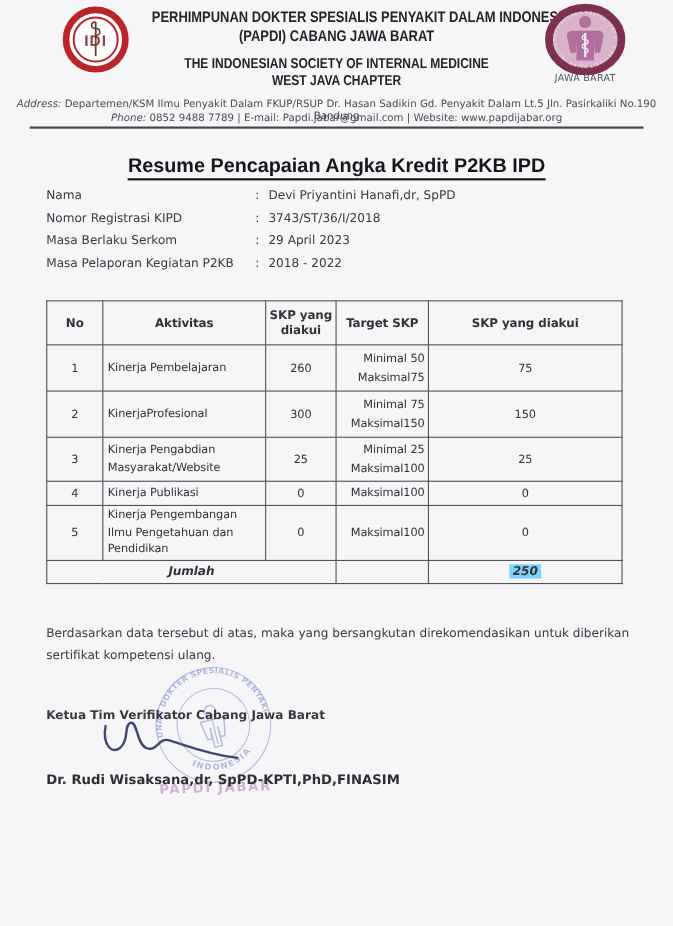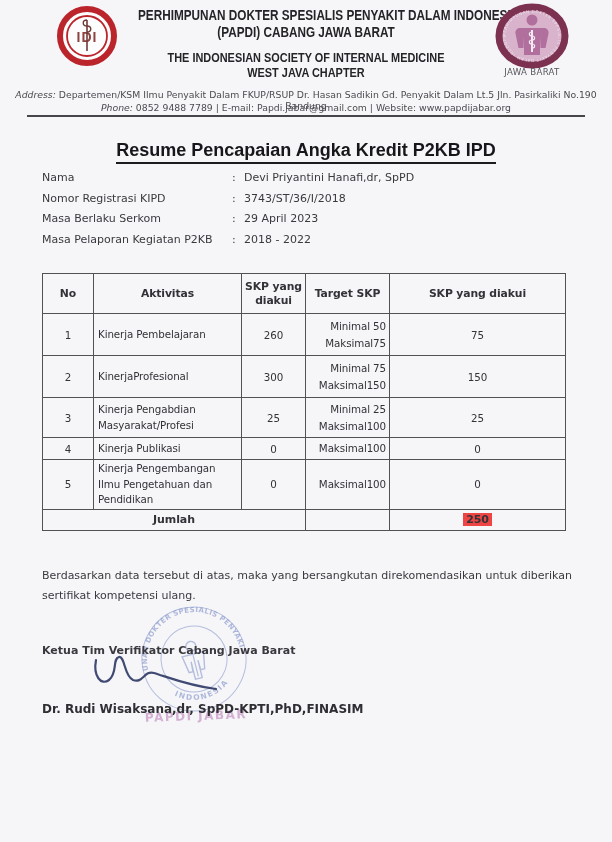--- a/index.html
+++ b/index.html
@@ -42,24 +42,24 @@
   .credit-table { position:absolute; left:42px; top:273px; border-collapse:collapse;
     table-layout:fixed; width:523px; font-size:10.3px; letter-spacing:-.1px; color:#323237; }
   .credit-table th, .credit-table td { border:1px solid #525256; padding:1px 3px; }
   .credit-table th { font-weight:bold; font-size:10.8px; line-height:14px; text-align:center; }
   td.c-no { text-align:center; }
   td.c-akt { text-align:left; padding-left:4px; line-height:15.5px;margin-left:48px; }
   td.c-num { text-align:center; }
   td.c-target { text-align:right; padding-left:5px; line-height:16.5px; }
   tr.r-head { height:40px; } tr.r1 { height:42px; } tr.r2 { height:42px; }
   tr.r3 { height:40px; } tr.r4 { height:22px; } tr.r5 { height:41px; }
-  tr.r-sum { height:21px; } tr.r-status { height:36px; }
+  tr.r-sum { height:21px;font-style:italic; } tr.r-status { height:36px; }
   td.sum-label, td.status-label { text-align:center; font-weight:bold; font-size:11px; }
   td.sum-value { text-align:center; font-weight:bold; font-size:11px; }
-  td.sum-value span { background:#ef4444; padding:0 3px; }
+  td.sum-value span { background:#7dd3fc; padding:0 3px; }
   td.status-value { text-align:center; font-weight:bold; font-size:11px; vertical-align:top; padding-top:4px; }
   
   .closing { position:absolute; left:42px; top:566px; width:530px;
     font-size:11px; line-height:19.5px; text-align:justify; }
   .place-date { position:absolute; left:42px; top:624px; font-size:11px; z-index:2; }
   .verifier-role { position:absolute; left:42px; top:644px; font-size:11px; font-weight:bold; z-index:2; }
   .verifier-name { position:absolute; left:42px; top:702px; font-size:12px; font-weight:bold; z-index:2; color:#2e2e33; }
   .stamp { position:absolute; left:134px; top:599px; z-index:1; transform:rotate(-14deg); }
   .stamp-caption { position:absolute; left:138px; top:709px; width:116px; text-align:center;
     font-size:12px; font-weight:bold; letter-spacing:1.5px; color:rgba(202,158,200,.8);
@@ -166,21 +166,21 @@
       <td class="c-akt">KinerjaProfesional</td>
       <td class="c-num">300</td>
       <td class="c-target">
         <div>Minimal 75</div>
             <div>Maksimal150</div>
       </td>
       <td class="c-num">150</td>
     </tr>
     <tr class="r3">
       <td class="c-no">3</td>
-      <td class="c-akt">Kinerja Pengabdian Masyarakat/Profesi</td>
+      <td class="c-akt">Kinerja Pengabdian Masyarakat/Website</td>
       <td class="c-num">25</td>
       <td class="c-target">
         <div>Minimal 25</div>
             <div>Maksimal100</div>
       </td>
       <td class="c-num">25</td>
     </tr>
     <tr class="r4">
       <td class="c-no">4</td>
       <td class="c-akt">Kinerja Publikasi</td>

